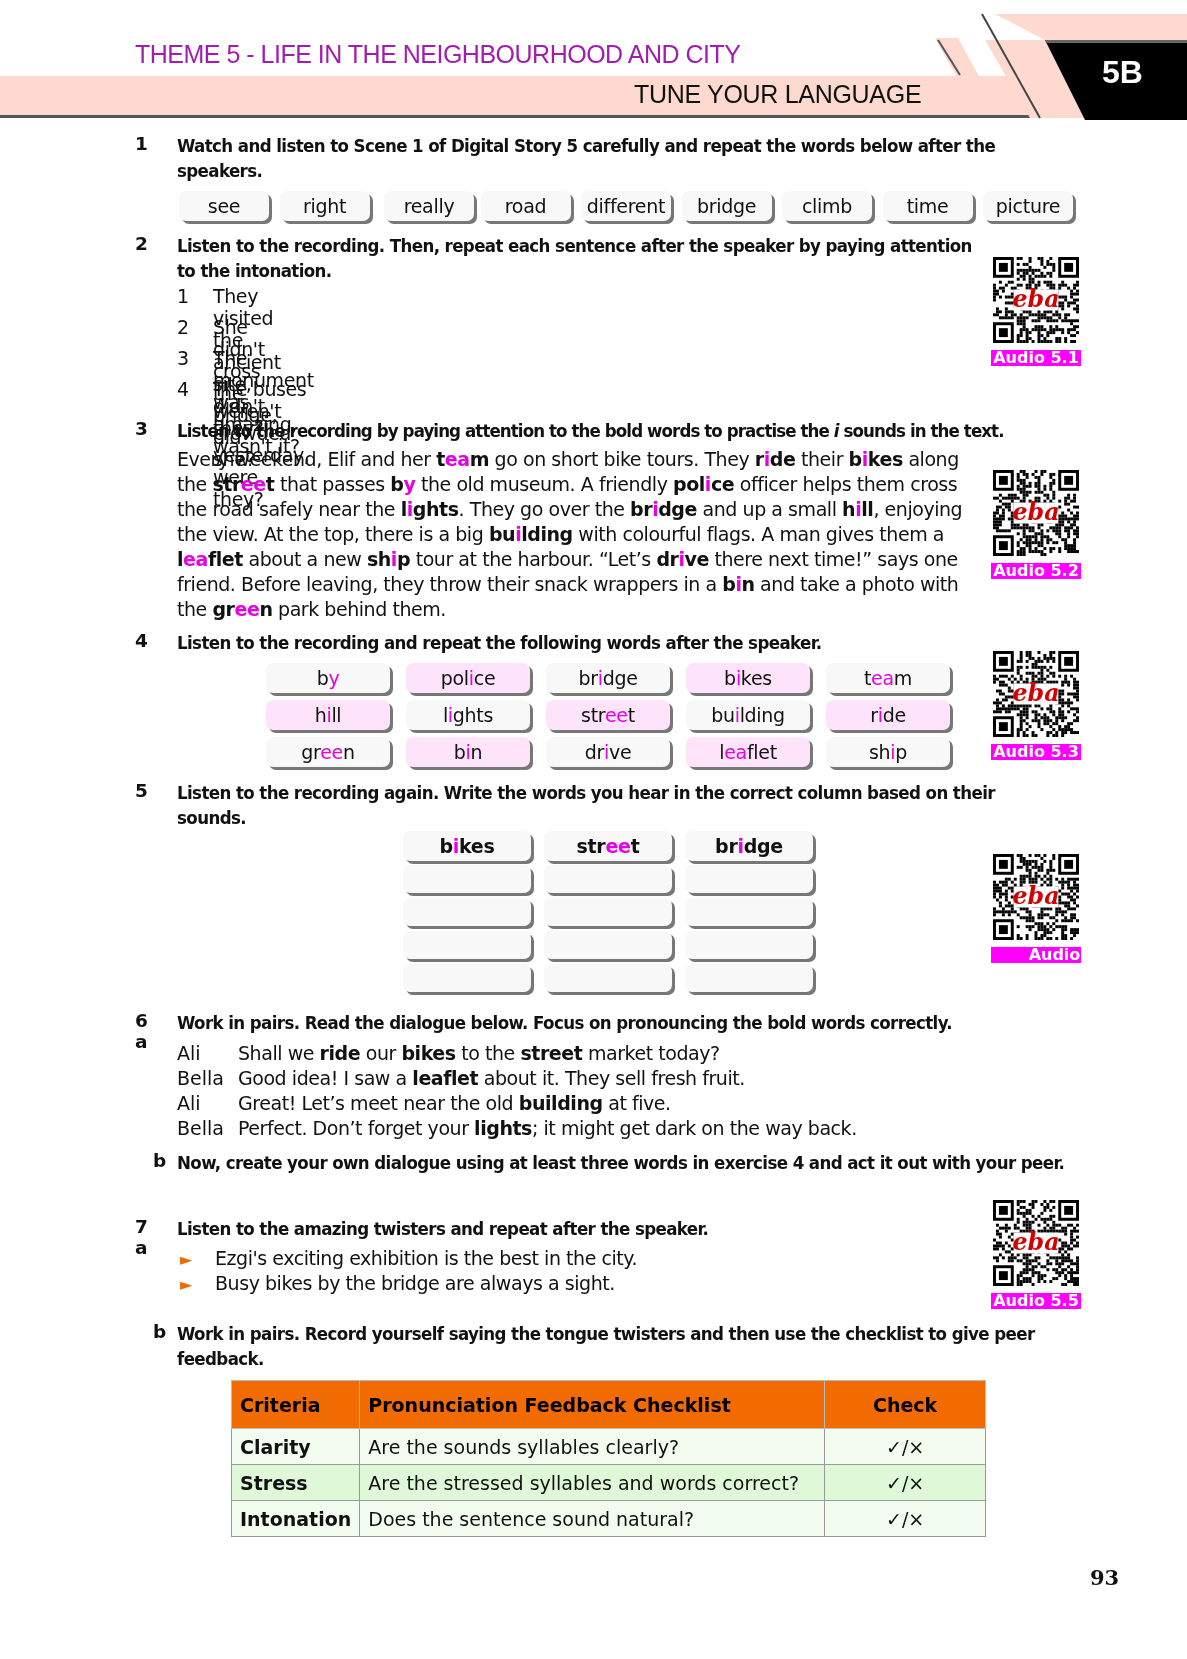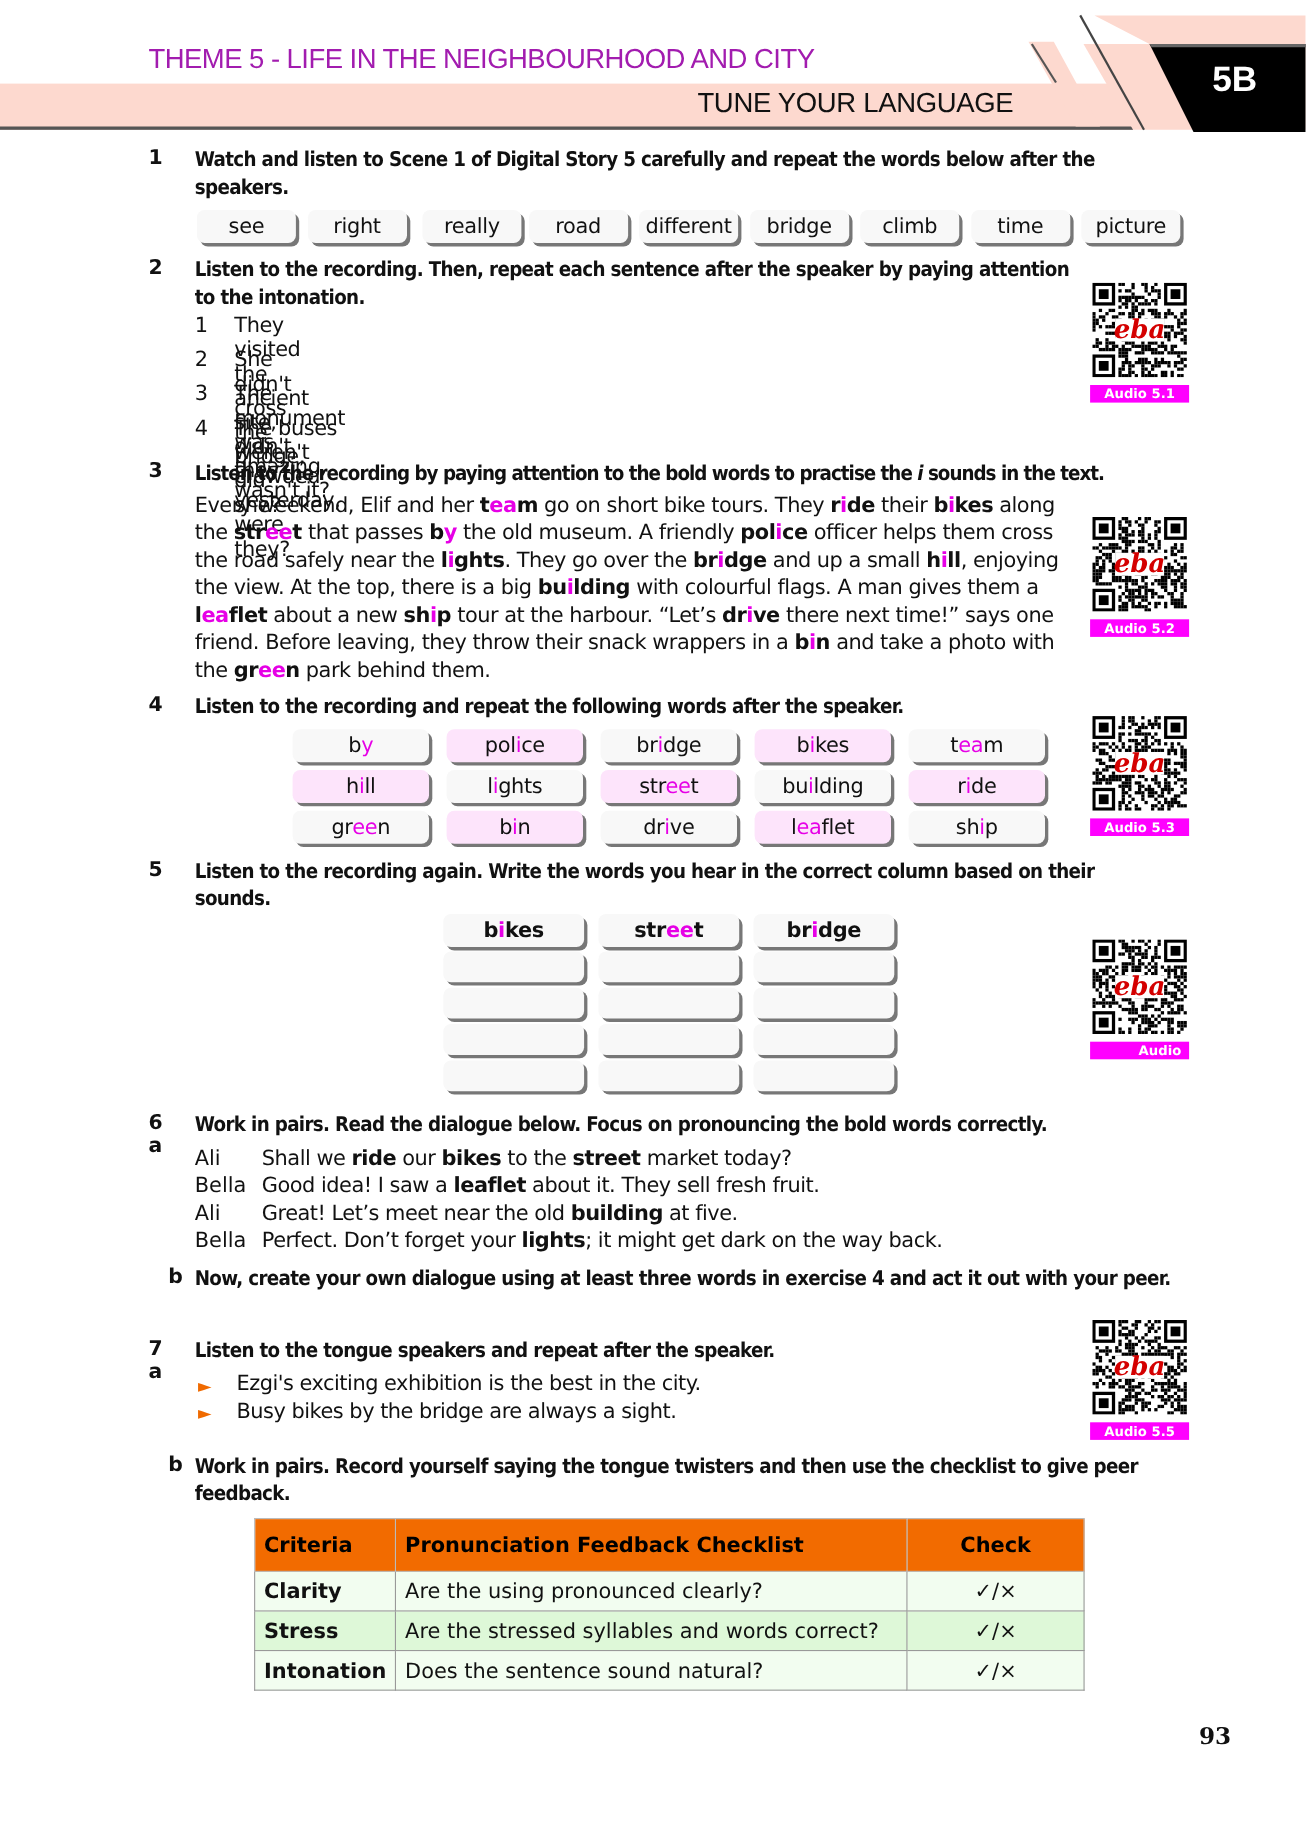--- a/index.html
+++ b/index.html
@@ -14,21 +14,21 @@
   .ex-num { position: absolute; left: 0; font-weight: bold; }
   .ex-title { position: absolute; left: 42px; font-weight: bold; line-height: 25px; width: 900px; font-family: "DejaVu Sans Condensed", "DejaVu Sans", sans-serif; font-stretch: condensed; letter-spacing: -0.6px; }
   .chip { position: absolute; height: 30px; background: #f8f8f8; border-radius: 7px; box-shadow: 3px 3px 0 #777; text-align: center; line-height: 30px; font-size: 19px; color: #111; letter-spacing: -0.3px; }
   .chip.pink { background: #fde4fb; }
   .hl { color: #e600e6; }
   .list-n { position: absolute; left: 42px; font-size: 19px; }
   .list-t { position: absolute; left: 78px; font-size: 19px; letter-spacing: -0.4px; }
   .para { position: absolute; left: 177px; top: 447px; width: 810px; font-size: 19px; line-height: 25px; letter-spacing: -0.45px; }
   .para b { font-weight: bold; }
   .qr { position: absolute; width: 86px; height: 86px; }
-  .audio-lbl { position: absolute; width: 90px; height: 16px; background: #f0f; color: #fff; font-size: 12px; font-weight: bold; text-align: center; line-height: 16px; }
+  .audio-lbl { position: absolute; width: 90px; height: 16px; background: #f0f; color: #fff; font-size: 16px; font-weight: bold; text-align: center; line-height: 16px; }
   .dlg-sp { position: absolute; left: 177px; font-size: 19px; }
   .dlg-tx { position: absolute; left: 238px; font-size: 19px; letter-spacing: -0.45px; }
   .tw-arrow { position: absolute; left: 180px; color: #f06a00; font-size: 16px; }
   .tw-tx { position: absolute; left: 215px; font-size: 19px; letter-spacing: -0.45px; }
   table.chk { position: absolute; left: 231px; top: 1380px; width: 755px; border-collapse: collapse; font-size: 19px; }
   table.chk th { background: #f26b00; color: #000000; text-align: left; font-weight: bold; height: 48px; padding: 0 8px; border: 1px solid #bbb; }
   table.chk td { height: 36px; padding: 0 8px; border: 1px solid #999; }
   table.chk tr.r1 td, table.chk tr.r3 td { background: #f2fdf0; }
   table.chk tr.r2 td { background: #def8d8; }
   table.chk .c1 { width: 128px; font-weight: bold; }
@@ -146,21 +146,21 @@
     <div class="dlg-sp" style="top: 1117px;">Bella</div>
     <div class="dlg-tx" style="top: 1117px;"><span>Perfect. Don’t forget your </span><b>lights</b><span>; it might get dark on the way back.</span></div>
   </div>
 <div class="ex" style="top:1150px;">
   <div class="ex-num" style="left:18px;">b</div>
   <div class="ex-title" style="width:900px;">Now, create your own dialogue using at least three words in exercise 4 and act it out with your peer.</div>
 </div>
 
 <div class="ex" style="top:1216px;">
   <div class="ex-num">7 a</div>
-  <div class="ex-title">Listen to the tongue speakers and repeat after the speaker.</div>
+  <div class="ex-title">Listen to the amazing twisters and repeat after the speaker.</div>
 </div>
 <div class="tw-arrow" style="top:1250px;">►</div>
 <div class="tw-tx" style="top:1247px;">Ezgi's exciting exhibition is the best in the city.</div>
 <div class="tw-arrow" style="top:1275px;">►</div>
 <div class="tw-tx" style="top:1272px;">Busy bikes by the bridge are always a sight.</div>
 <div class="ex" style="top:1321px;">
   <div class="ex-num" style="left:18px;">b</div>
   <div class="ex-title" style="width:920px;">Work in pairs. Record yourself saying the tongue twisters and then use the checklist to give peer feedback.</div>
 </div>
 
@@ -168,21 +168,21 @@
   <thead>
     <tr>
       <th class="c1">Criteria</th>
       <th class="c2">Pronunciation Feedback Checklist</th>
       <th class="c3">Check</th>
     </tr>
   </thead>
   <tbody>
     <tr class="r1">
       <td class="c1">Clarity</td>
-      <td class="c2">Are the using pronounced clearly?</td>
+      <td class="c2">Are the sounds syllables clearly?</td>
       <td class="c3">✓/×</td>
     </tr>
     <tr class="r2">
       <td class="c1">Stress</td>
       <td class="c2">Are the stressed syllables and words correct?</td>
       <td class="c3">✓/×</td>
     </tr>
     <tr class="r3">
       <td class="c1">Intonation</td>
       <td class="c2">Does the sentence sound natural?</td>

